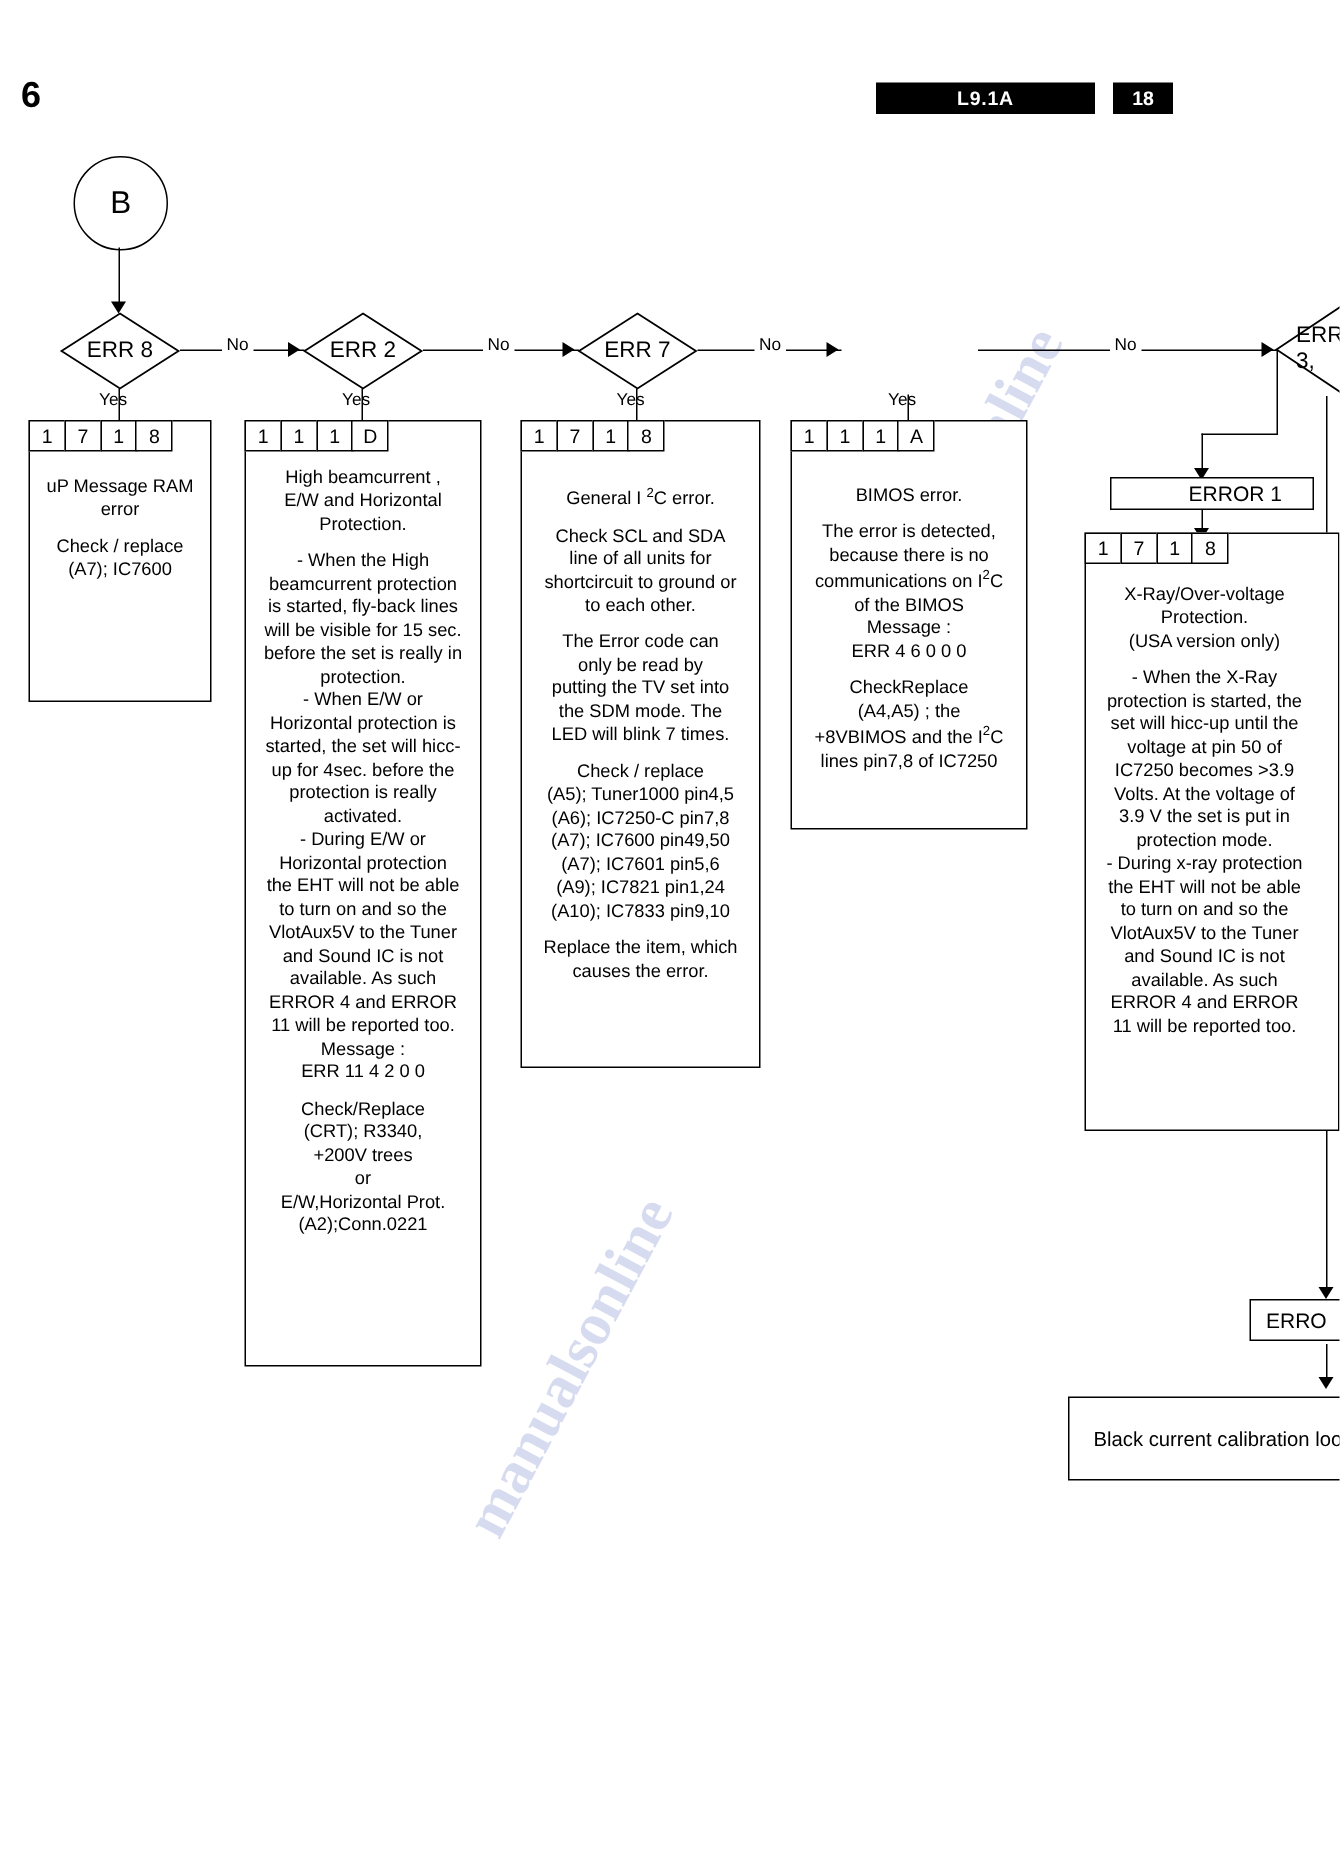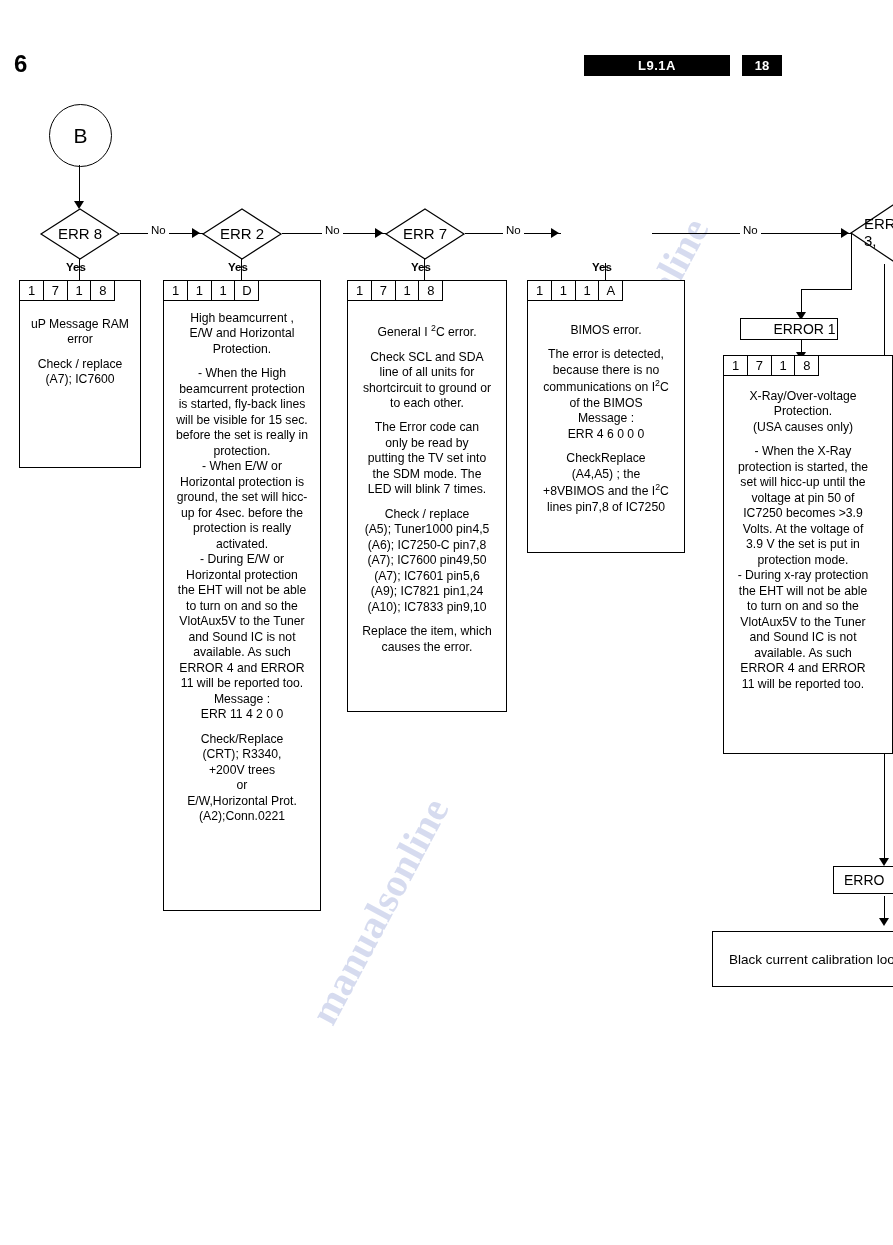--- a/index.html
+++ b/index.html
@@ -48,21 +48,21 @@
 
   
   .ln{position:absolute;background:#000;}
   .lnh{height:1.2px;}
   .lnv{width:1.2px;}
   .arw-d{position:absolute;width:0;height:0;border-left:5.5px solid transparent;
          border-right:5.5px solid transparent;border-top:8px solid #000;}
   .arw-r{position:absolute;width:0;height:0;border-top:5.5px solid transparent;
          border-bottom:5.5px solid transparent;border-left:8px solid #000;}
   .edgelbl{position:absolute;font-size:11.5px;background:#fff;padding:0 3px;}
-  .yeslbl{position:absolute;font-size:11.5px;font-weight:bold;}
+  .yeslbl{position:absolute;font-size:11.5px;}
   .sup{font-size:0.72em;vertical-align:super;}
 
   
   .wm{position:absolute;color:#9aa8d8;opacity:.40;font-size:40px;font-weight:bold;
       transform:rotate(-62deg);transform-origin:left top;white-space:nowrap;
       pointer-events:none;font-family:"Liberation Serif",serif;}
 </style>
 </head>
 <body>
 
@@ -186,21 +186,21 @@
       <p>Protection.</p>
       <div class="gap"></div>
       <p>- When the High</p>
       <p>beamcurrent protection</p>
       <p>is started, fly-back  lines</p>
       <p>will be visible for 15 sec.</p>
       <p>before the set is really in</p>
       <p>protection.</p>
       <p>- When E/W or</p>
       <p>Horizontal protection is</p>
-      <p>ground, the set will hicc-</p>
+      <p>started, the set will hicc-</p>
       <p>up for 4sec. before the</p>
       <p>protection is really</p>
       <p>activated.</p>
       <p>- During E/W or</p>
       <p>Horizontal  protection</p>
       <p>the EHT will not be able</p>
       <p>to turn on and so the</p>
       <p>VlotAux5V to the Tuner</p>
       <p>and Sound IC is not</p>
       <p>available. As such</p>
@@ -269,33 +269,33 @@
       <p>Message :</p>
       <p>ERR 4 6 0 0 0</p>
       <div class="gap"></div>
       <p>CheckReplace</p>
       <p>(A4,A5) ; the</p>
       <p>+8VBIMOS and the I<span class="sup">2</span>C</p>
       <p>lines pin7,8 of IC7250</p>
     </div>
   </div>
 
-  <div class="labelbox" style="left:740px;top:318px;width:98px;height:22px;padding-left:31px;">ERROR 1</div>
+  <div class="labelbox" style="left:740px;top:318px;width:136px;height:22px;padding-left:31px;">ERROR 1</div>
 
   <div class="tbox" style="left:723px;top:355px;width:170px;height:399px;">
     <div class="codebar">
       <span>1</span>
       <span>7</span>
       <span>1</span>
       <span>8</span>
     </div>
     <div class="btxt" style="top:33px;right:14px;">
       <p>X-Ray/Over-voltage</p>
       <p>Protection.</p>
-      <p>(USA causes only)</p>
+      <p>(USA version only)</p>
       <div class="gap"></div>
       <p>- When the X-Ray</p>
       <p>protection is started, the</p>
       <p>set will hicc-up until the</p>
       <p>voltage at pin 50 of</p>
       <p>IC7250 becomes &gt;3.9</p>
       <p>Volts. At the voltage of</p>
       <p>3.9 V the set is put in</p>
       <p>protection mode.</p>
       <p>- During x-ray protection</p>

